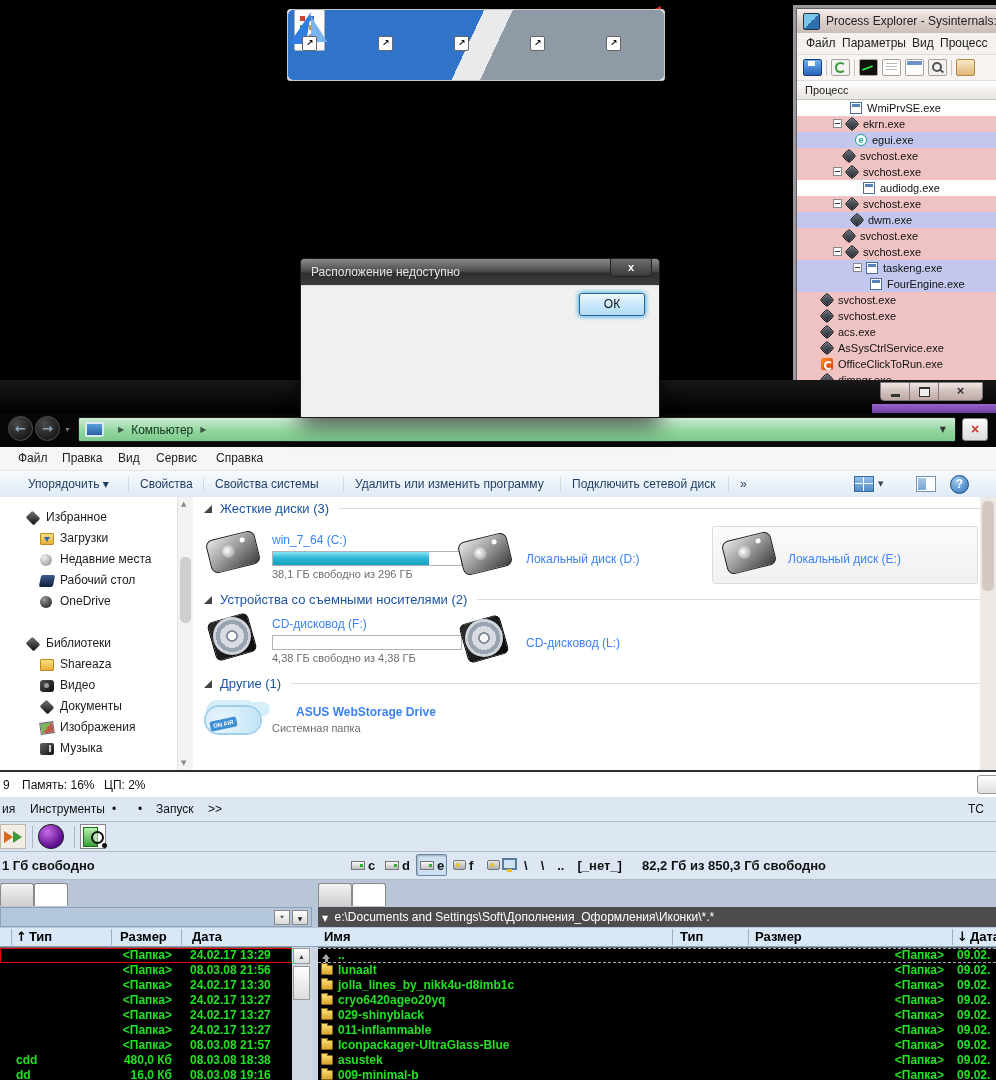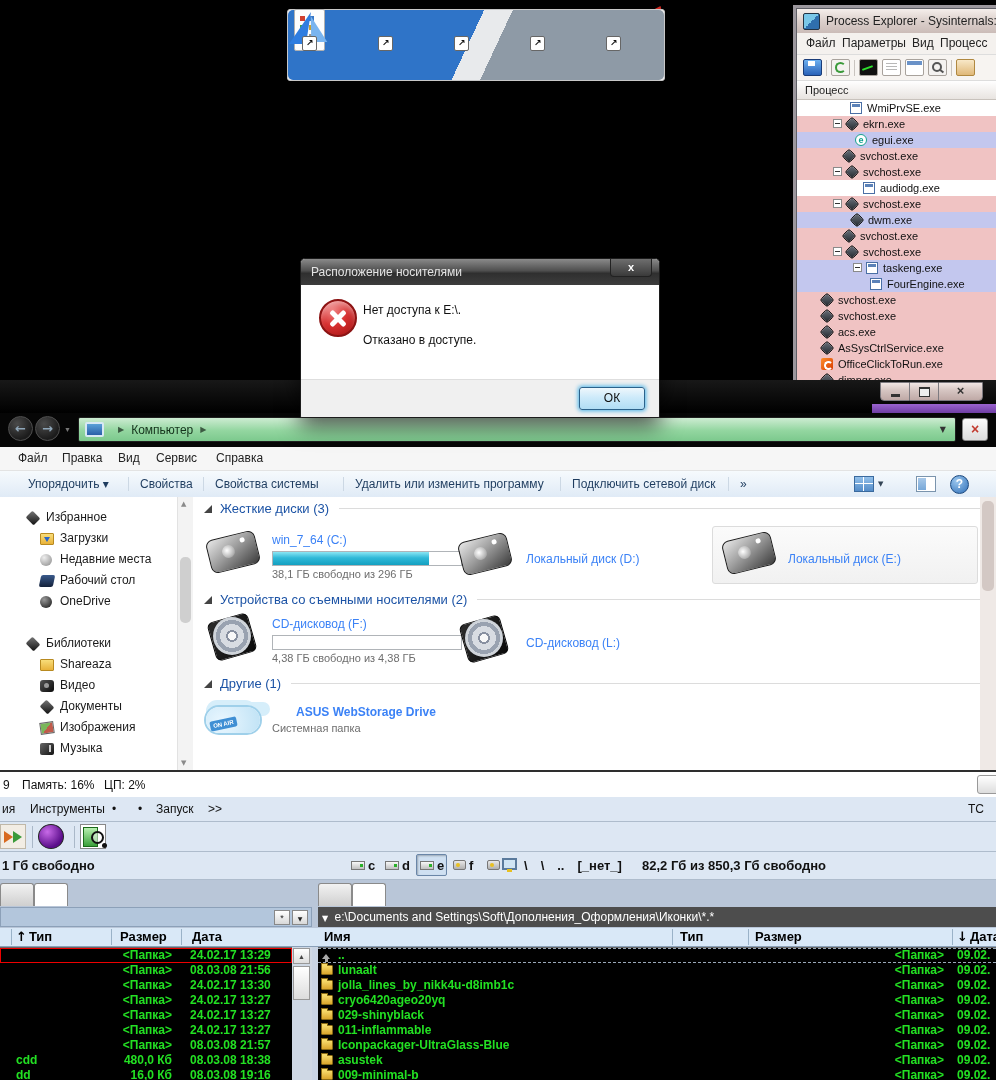--- a/index.html
+++ b/index.html
@@ -597,27 +597,22 @@
     <div class="ex-status">
       <span class="st9">9</span>
       <span class="stmem">Память: 16%</span>
       <span class="stcpu">ЦП: 2%</span>
       <span class="ststub"></span>
     </div>
   </div>
 
   <div id="dlg">
     <div class="dlg-title">
-      <span>Расположение носителями</span>
+      <span>Расположение недоступно</span>
       <span class="dlg-x">x</span>
-    </div>
-    <div class="dlg-body">
-      <span class="errico"></span>
-      <div class="dlg-l1">Нет доступа к E:\.</div>
-      <div class="dlg-l2">Отказано в доступе.</div>
     </div>
     <div class="dlg-foot">
       <div class="okbtn">ОК</div>
     </div>
   </div>
 
   <div id="tc">
     <div class="tc-menu">
       <span><span class="tc-mi">ия</span><span class="tc-mi">Инструменты</span><span class="tc-mi">•</span><span class="tc-mi">•</span><span class="tc-mi">Запуск</span><span class="tc-mi">&gt;&gt;</span></span>
       <span class="tc-brand">ТС</span>

